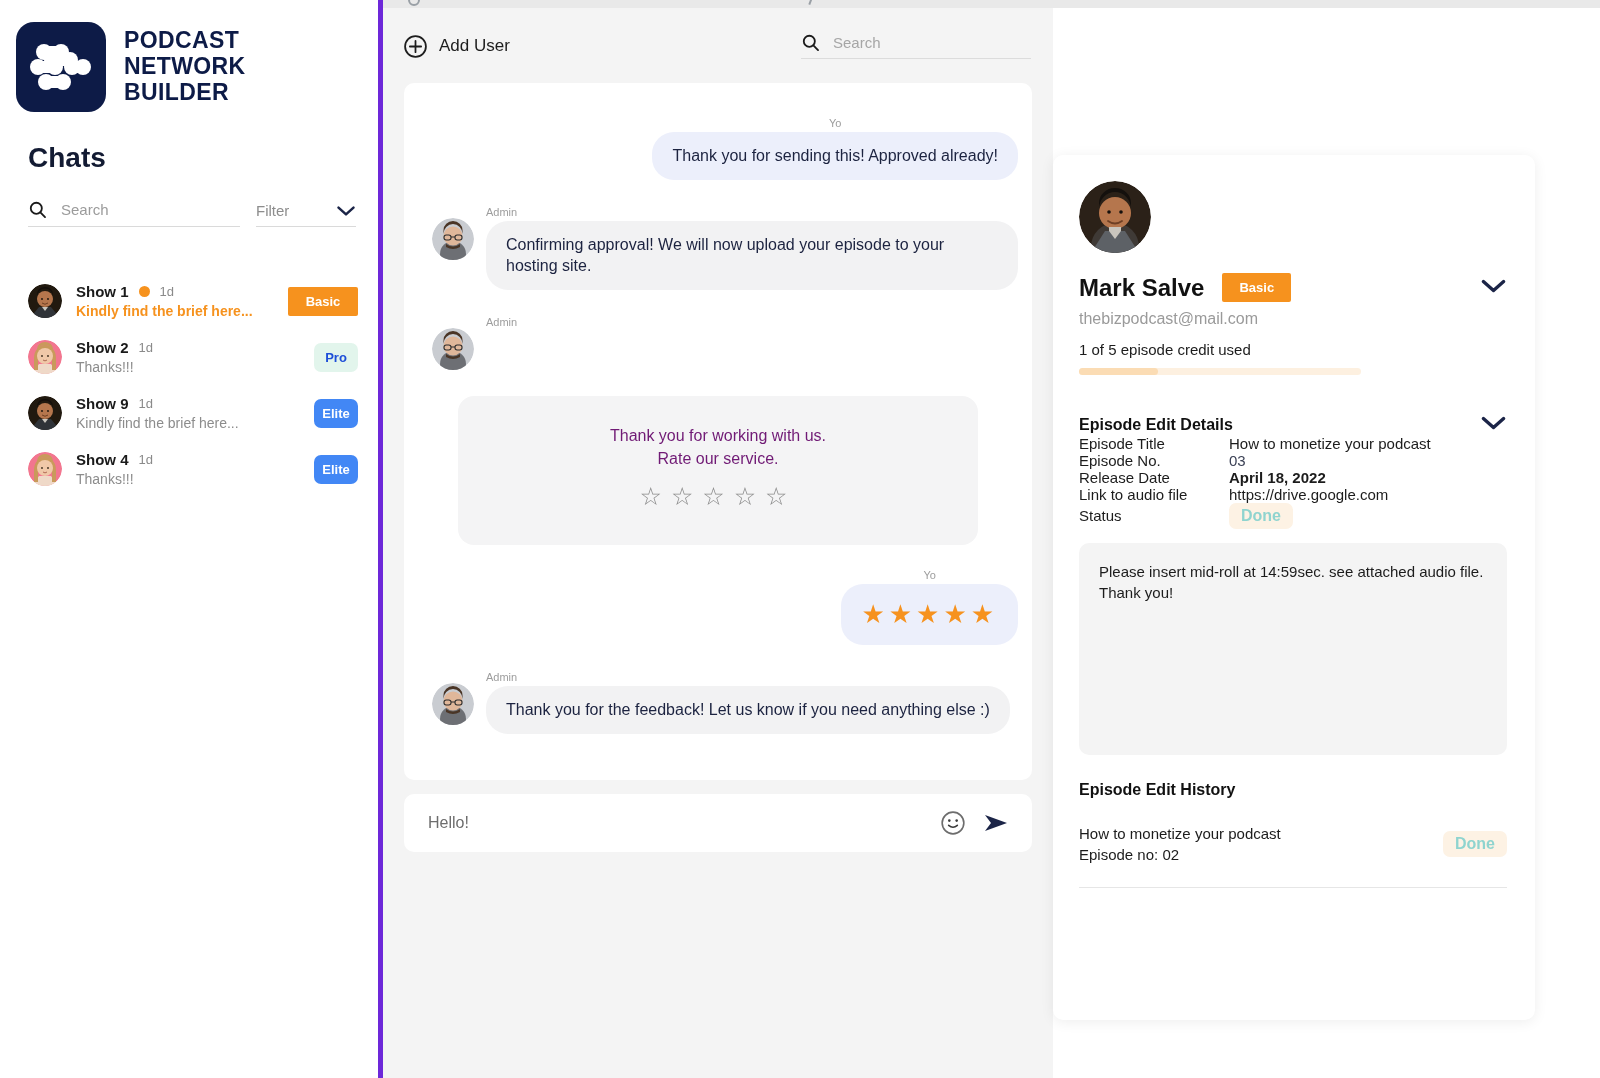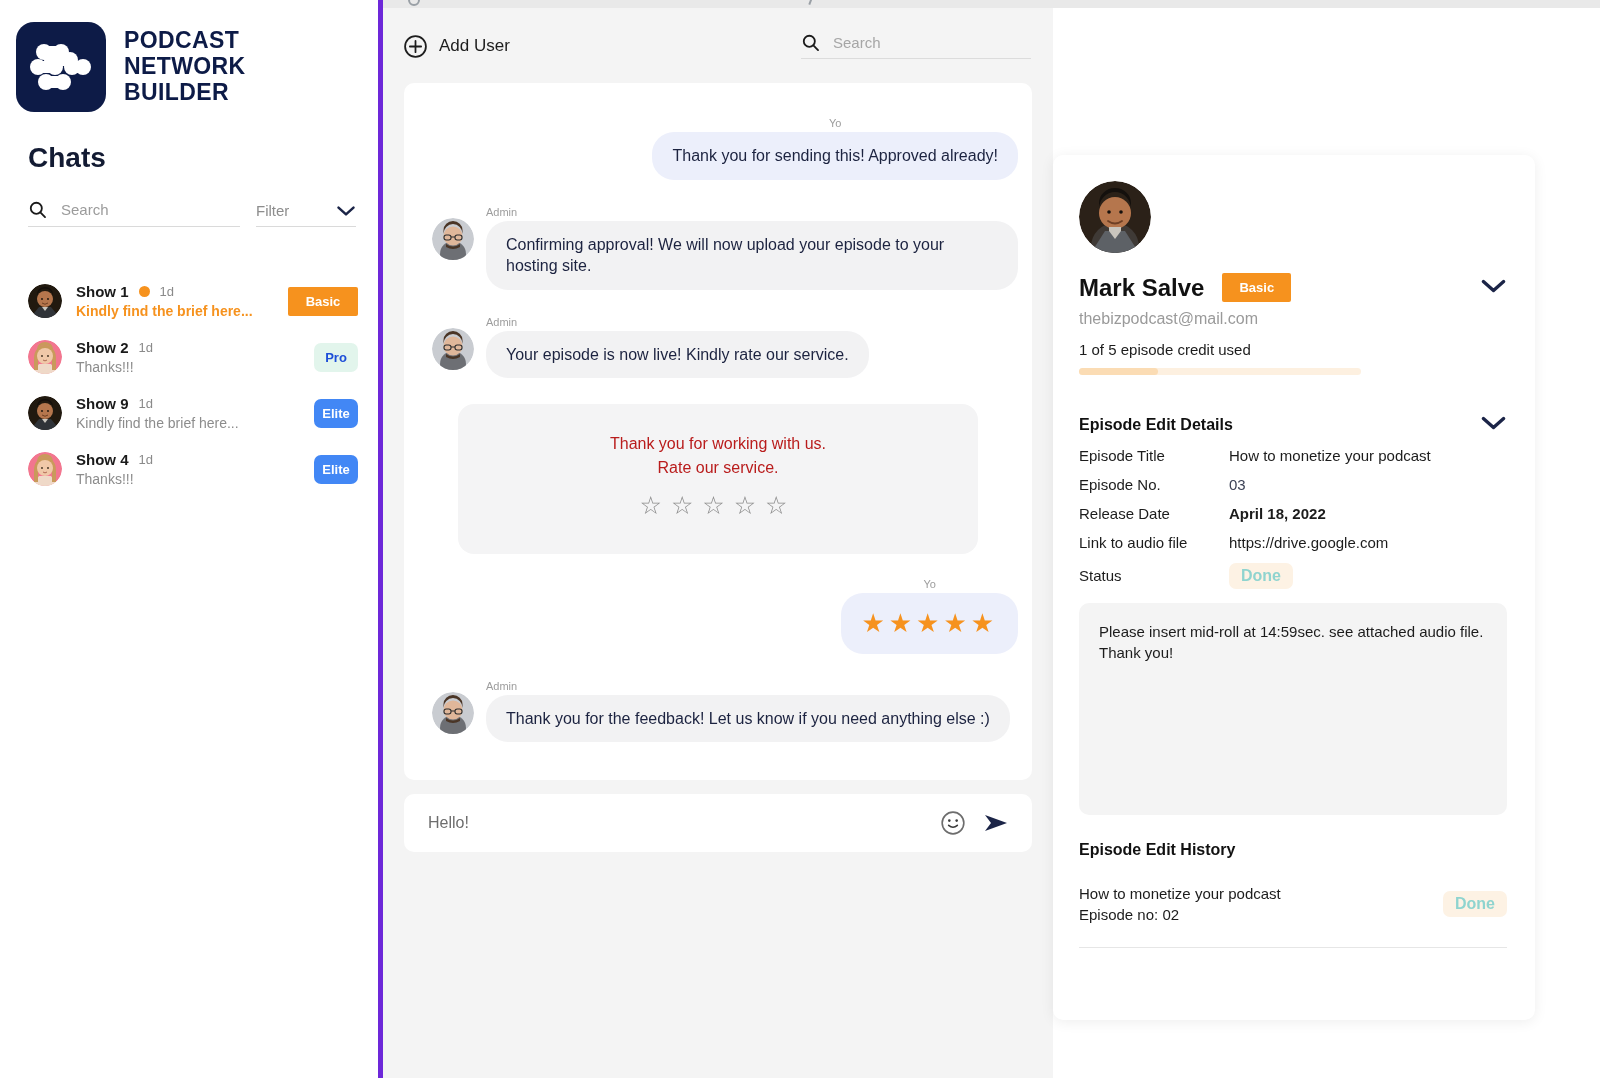--- a/index.html
+++ b/index.html
@@ -102,21 +102,21 @@
     border-radius: 22px; padding: 13px 20px; font-size: 16px; color:#1c2340;
     line-height: 1.35; display:inline-block;
   }
   .bubble.them { background:#f2f2f3; }
   .bubble.me   { background:#eceffb; }
 
   .rate-card {
     margin: 0 auto 24px auto; width: 520px; background:#f4f4f5; border-radius: 16px;
     padding: 28px 0 34px 0; text-align:center;
   }
-  .rate-card .txt { font-size: 16px; color:#b91c1c; line-height: 1.45; }
+  .rate-card .txt { font-size: 16px; color:#701a75; line-height: 1.45; }
   .stars-empty { margin-top: 12px; font-size: 25px; color:#8c8c8c; letter-spacing: 9px; }
   .stars-full { font-size: 26px; color:#f6921e; letter-spacing: 4px; }
 
   .composer {
     margin: 14px 21px 0 21px; background:#ffffff; border-radius: 10px;
     height: 58px; display:flex; align-items:center; padding: 0 22px 0 24px; gap: 16px;
   }
   .composer .ph { flex:1 1 auto; font-size: 16px; color:#6d6d6d; }
 
   
@@ -138,21 +138,21 @@
   .chev { margin-left:auto; cursor:pointer; }
   .p-email { font-size: 16px; color:#9a9a9a; margin-top: 8px; }
   .p-credit { font-size: 15px; color:#1c1c1c; margin-top: 13px; }
   .bar { margin-top: 10px; height: 7px; border-radius: 4px; background:#fdf0e0; width: 282px; position:relative; }
   .bar > i { position:absolute; left:0; top:0; height:7px; border-radius:4px; background:#fbdcb4; width: 28%; }
 
   .sec-head {
     display:flex; align-items:center; margin-top: 40px;
     font-size: 16px; font-weight: 700; color:#111111;
   }
-  .det-row { display:flex; margin-top: 12px; align-items:baseline; }
+  .det-row { display:flex; margin-top: 0; align-items:baseline; }
   .det-lbl { width: 150px; flex:0 0 150px; font-size: 15px; color:#1c1c1c; }
   .det-val { font-size: 15px; color:#1c1c1c; }
   .det-val.bold { font-weight: 700; }
   .det-val.muted { color:#3c4256; }
   .done-badge {
     display:inline-block; background:#fdf2e4; color:#8fd4cf;
     font-size: 16px; font-weight: 600; padding: 4px 12px; border-radius: 7px;
   }
   .notes-lbl { font-size: 15px; font-weight: 700; color:#111111; margin-top: 14px; }
   .notes-box {
@@ -367,21 +367,20 @@
             <circle cx="21" cy="18" r="9.5" fill="#e0b79a"></circle>
             <path d="M11.5 16 A9.5 10 0 0 1 30.5 16 L30.5 12 A9.5 9 0 0 0 11.5 12 Z" fill="#4a3526"></path>
             <rect x="12" y="17" width="7" height="5" rx="2.2" fill="none" stroke="#2c2c2c" stroke-width="1.1"></rect>
             <rect x="23" y="17" width="7" height="5" rx="2.2" fill="none" stroke="#2c2c2c" stroke-width="1.1"></rect>
             <line x1="19" y1="19" x2="23" y2="19" stroke="#2c2c2c" stroke-width="1.1"></line>
             <path d="M14 26 Q21 31 28 26 L28 29 Q21 33 14 29 Z" fill="#4a3526"></path>
           </svg>
         </div>
         <div class="bubble-wrap">
           <div class="sender">Admin</div>
-          <div class="bubble them">Your episode is now live! Kindly rate our service.</div>
         </div>
       </div>
 
       <div class="rate-card">
         <div class="txt">Thank you for working with us.</div>
         <div class="txt">Rate our service.</div>
         <div class="stars-empty" id="stars-empty">☆☆☆☆☆</div>
       </div>
 
       <div class="msg-row me">

